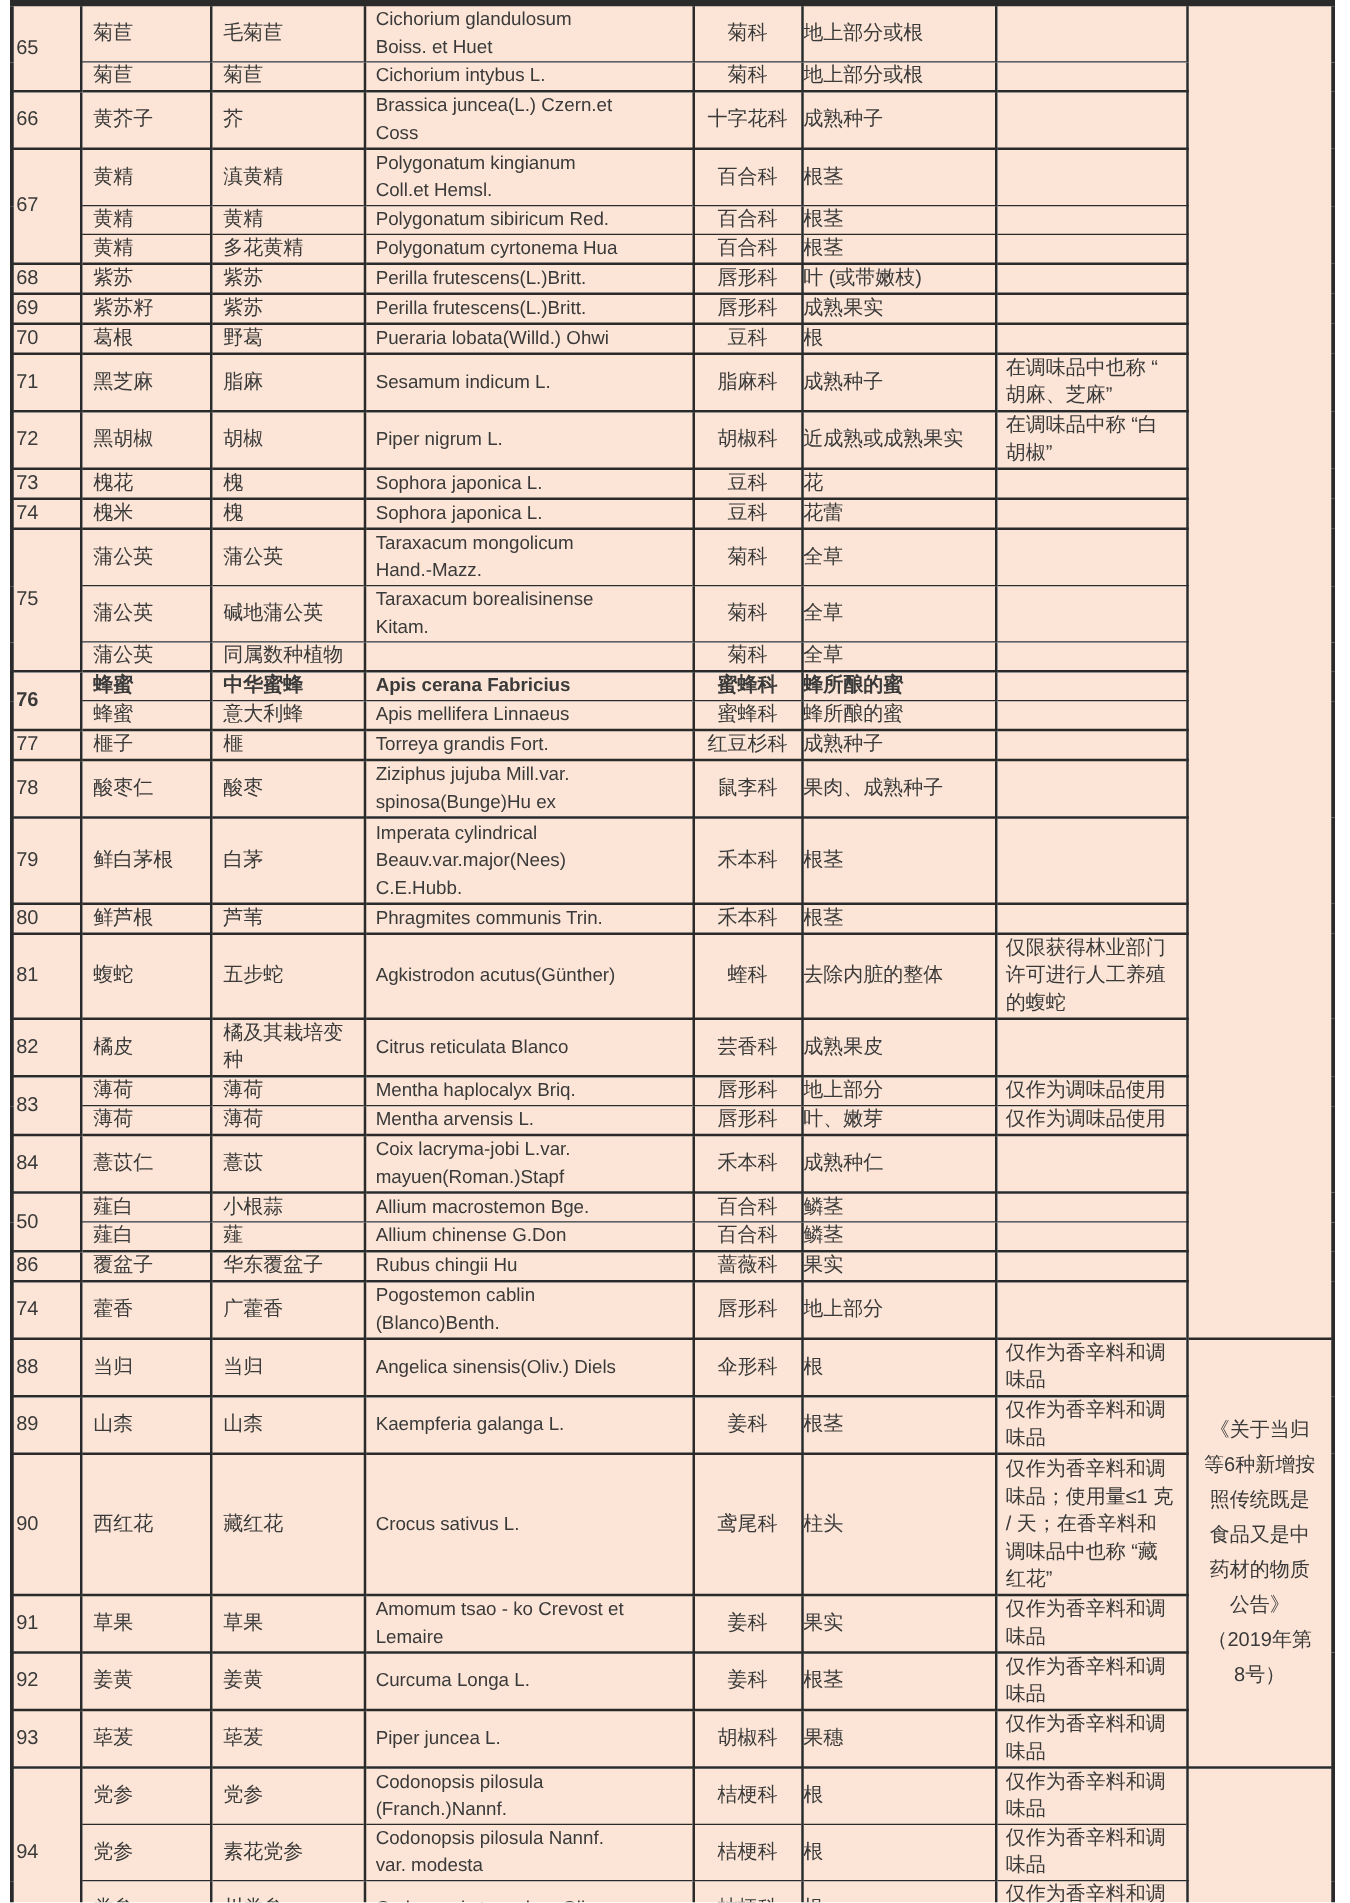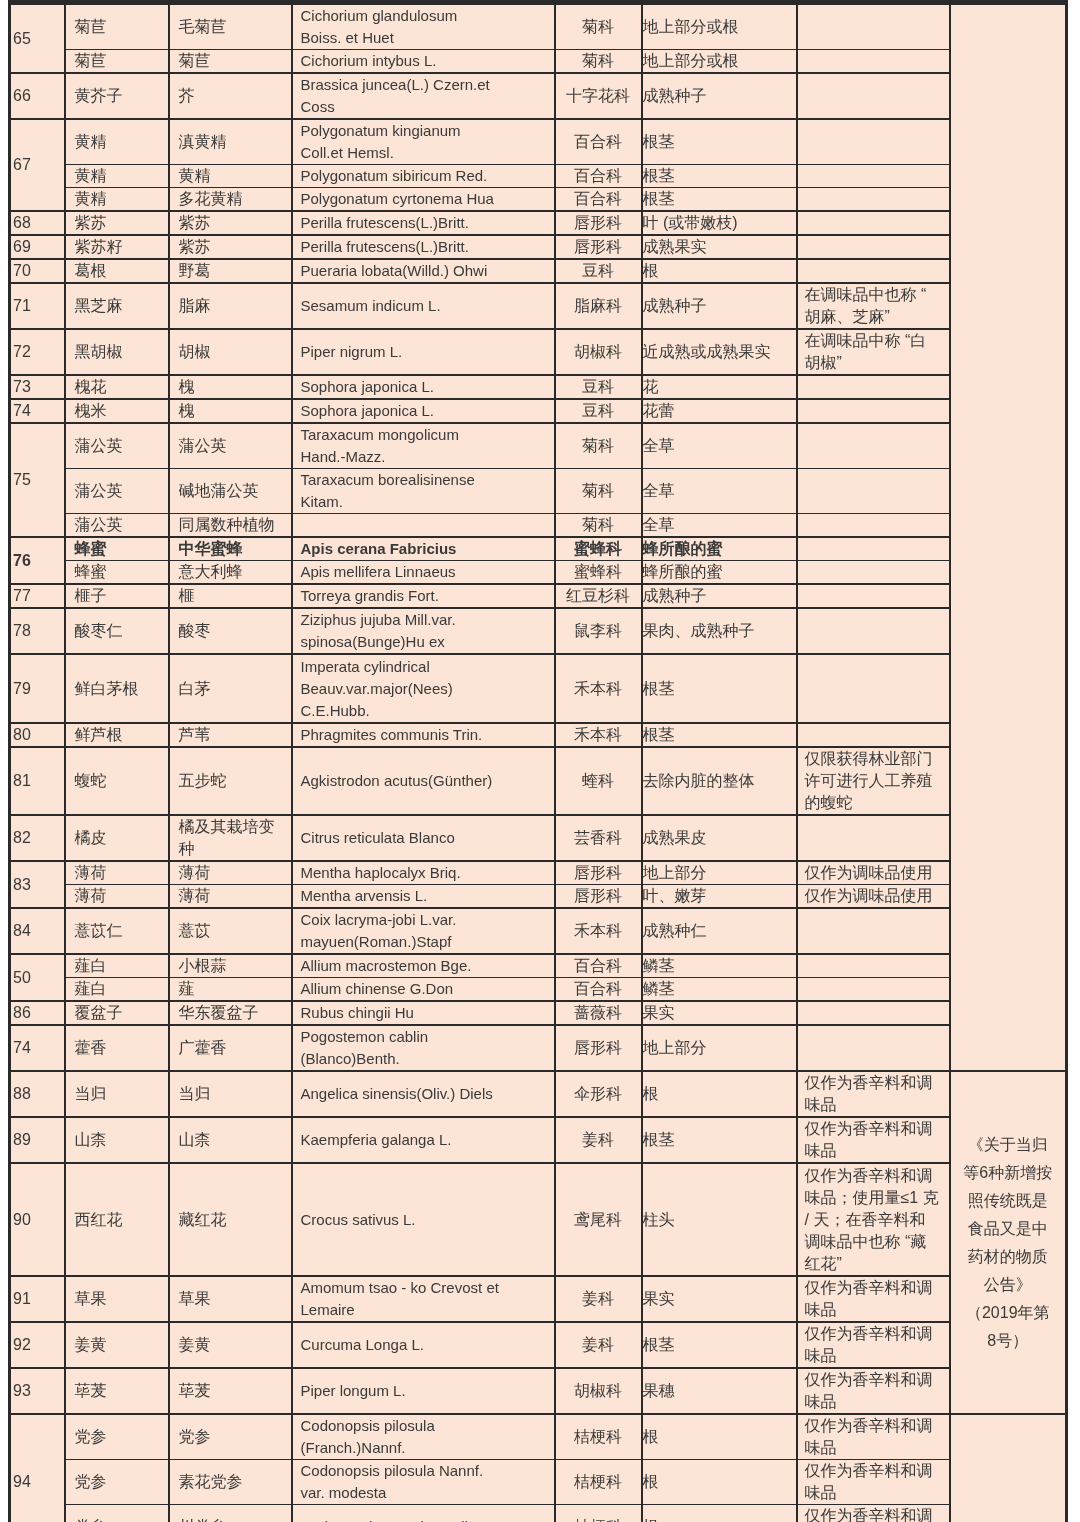--- a/index.html
+++ b/index.html
@@ -396,21 +396,21 @@
           <td class="col-latin">Curcuma Longa L.</td>
           <td class="col-family">姜科</td>
           <td class="col-part">根茎</td>
           <td class="col-note">仅作为香辛料和调
 味品</td>
         </tr>
         <tr style="height: 45px; margin-top: 13px;">
           <td class="col-num">93</td>
           <td class="col-name">荜茇</td>
           <td class="col-alias">荜茇</td>
-          <td class="col-latin">Piper longum L.</td>
+          <td class="col-latin">Piper juncea L.</td>
           <td class="col-family">胡椒科</td>
           <td class="col-part">果穗</td>
           <td class="col-note">仅作为香辛料和调
 味品</td>
         </tr>
         <tr class="presub" style="height: 45px;">
           <td class="col-num" rowspan="3">94</td>
           <td class="col-name">党参</td>
           <td class="col-alias">党参</td>
           <td class="col-latin">Codonopsis pilosula

